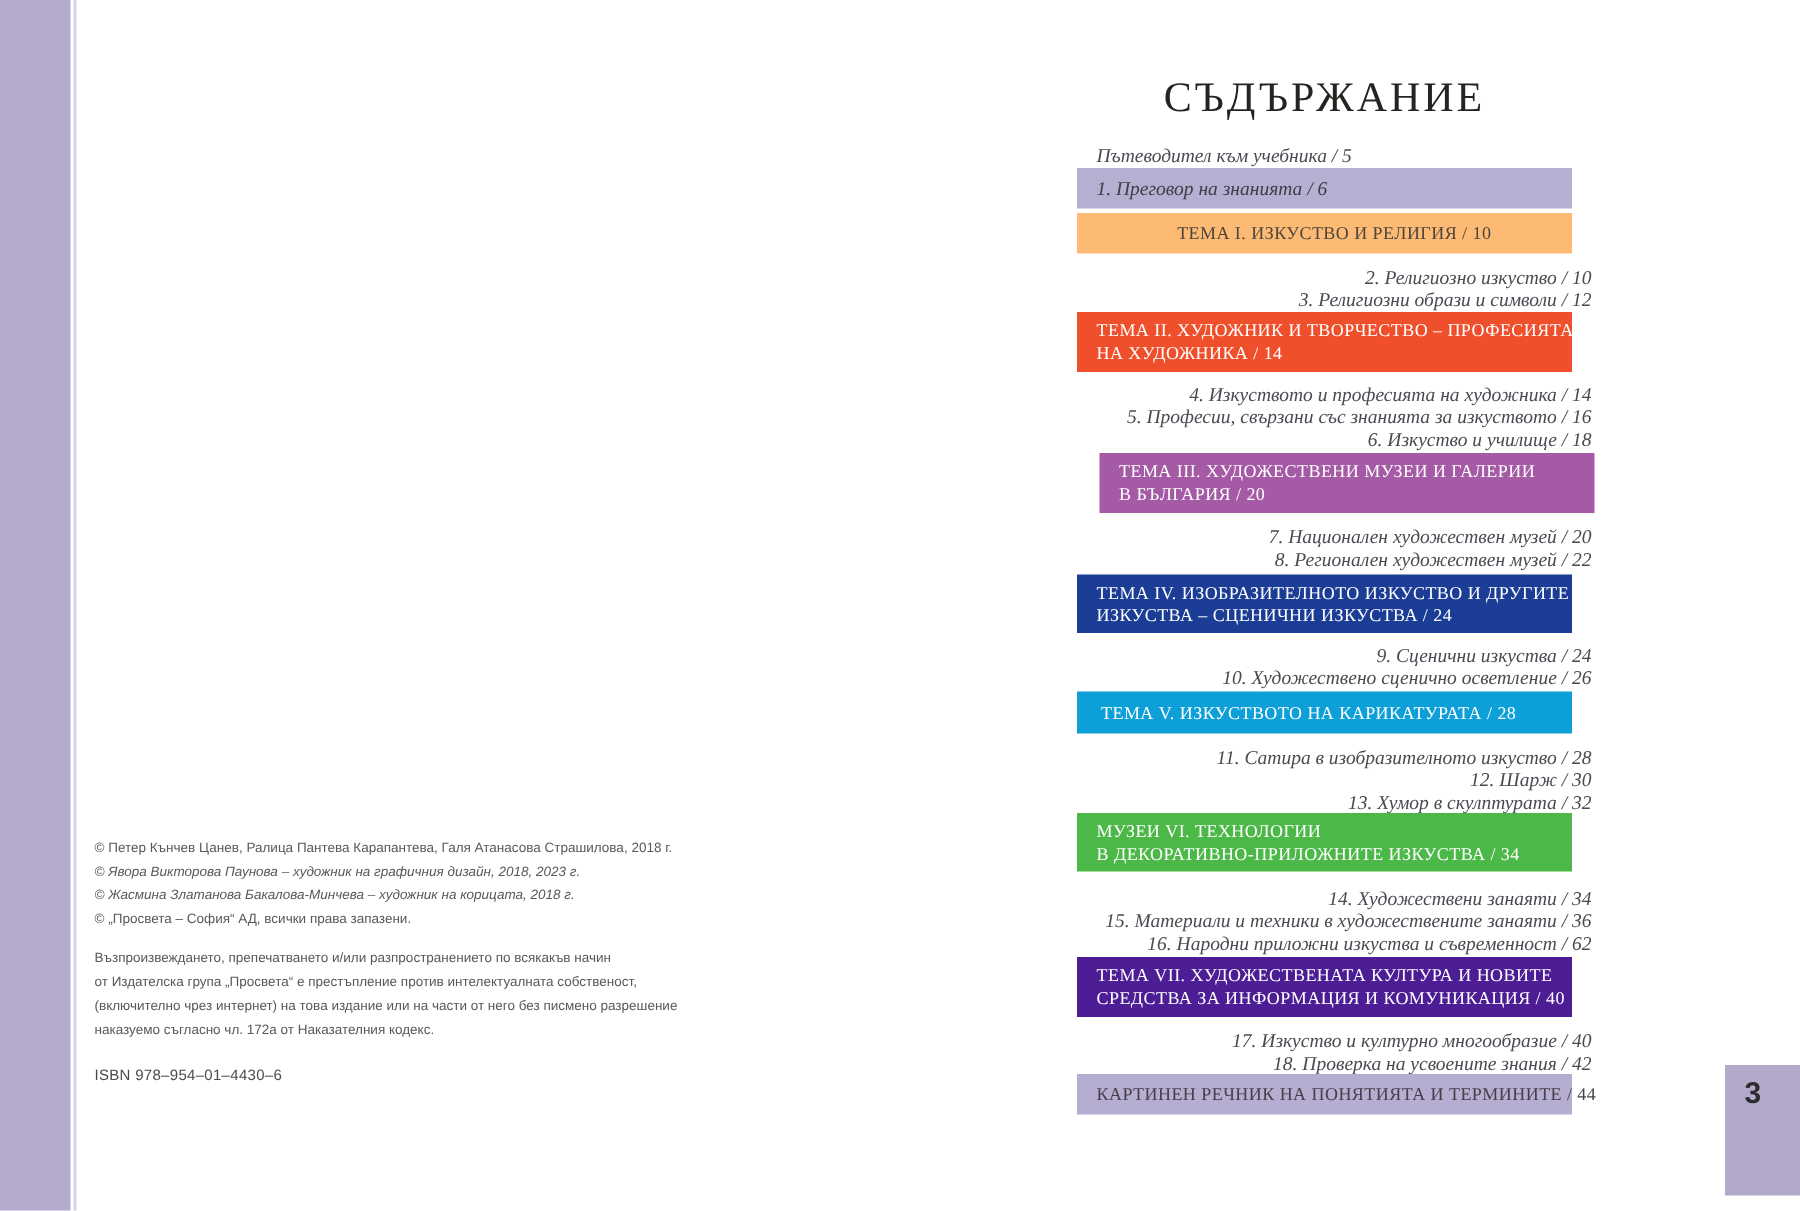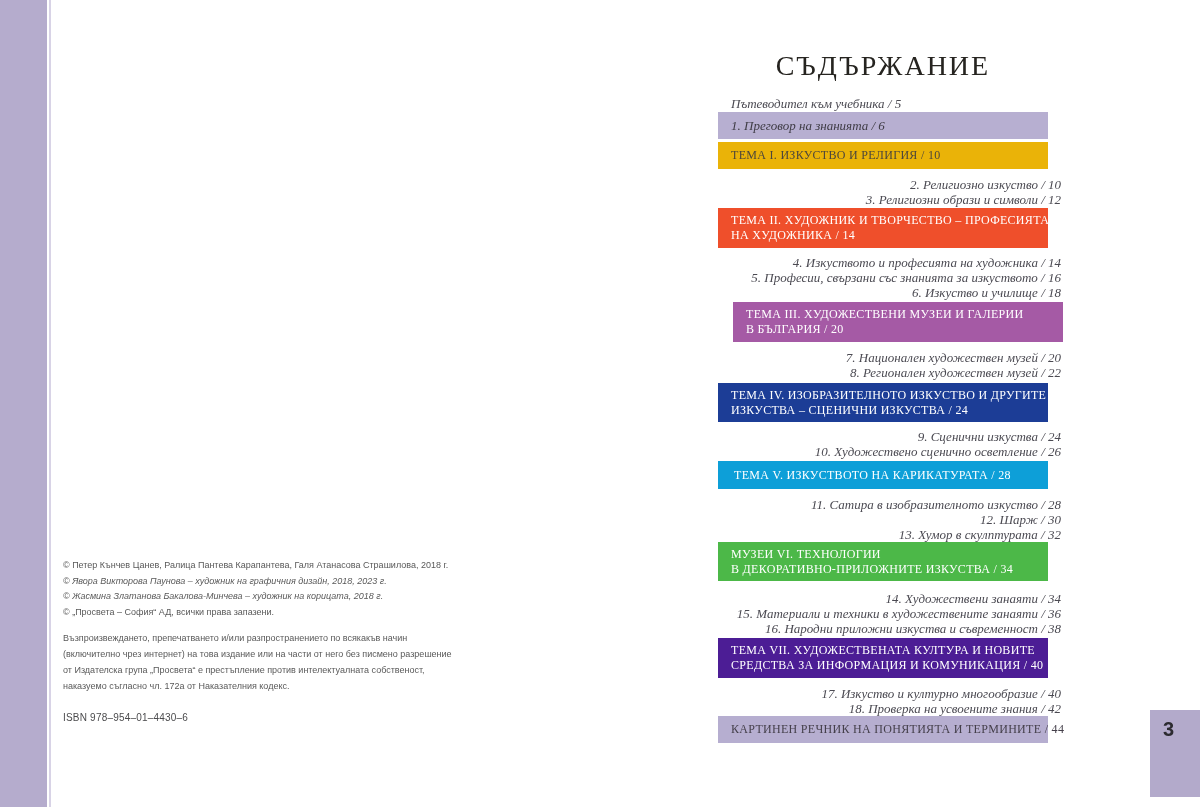--- a/index.html
+++ b/index.html
@@ -28,21 +28,21 @@
   .toc-col { position:absolute; left:718px; top:0; width:330px; height:807px; }
   .toc-title { position:absolute; top:50px; left:0; width:330px; text-align:center; font-size:28px; letter-spacing:2px; color:#262420; font-weight:normal; }
 
   .toc-item { font-style:italic; font-size:13px; line-height:15px; color:#4b4a52; white-space:nowrap; }
   .toc-intro { position:absolute; left:13px; top:96px; }
 
   .bar { position:absolute; left:0; width:330px; padding:0 0 0 13px; display:flex; flex-direction:column; justify-content:center; }
   .bar .bline { font-size:12px; line-height:15px; letter-spacing:0.3px; color:#ffffff; white-space:nowrap; }
   .bar-review { top:112px; height:27px; background:#b7afd1; }
   .bar-review .bline { font-style:italic; font-size:13px; letter-spacing:0; color:#3f3c45; }
-  .bar-t1 { top:142px; height:27px; background:#eab308; }
+  .bar-t1 { top:142px; height:27px; background:#fdba74;align-items:center; }
   .bar-t1 .bline { color:#4c463c; }
   .bar-t2 { top:208px; height:40px; background:#ef4f2b; }
   .bar-t3 { top:302px; height:40px; background:#a55aa5;margin-left:15px; }
   .bar-t4 { top:383px; height:39px; background:#1c3d96; }
   .bar-t5 { top:461px; height:28px; background:#0d9fd8;padding-left:16px; }
   .bar-t6 { top:542px; height:39px; background:#4cb848; }
   .bar-t7 { top:638px; height:40px; background:#4c1d95; }
   .bar-dict { top:716px; height:27px; background:#b6aed0; }
   .bar-dict .bline { color:#443f4a; }
 
@@ -65,22 +65,22 @@
 
   <div class="colophon">
     <div class="line">© Петер Кънчев Цанев, Ралица Пантева Карапантева, Галя Атанасова Страшилова, 2018 г.</div>
     <div class="line it">© Явора Викторова Паунова – художник на графичния дизайн, 2018, 2023 г.</div>
     <div class="line it">© Жасмина Златанова Бакалова-Минчева – художник на корицата, 2018 г.</div>
     <div class="line">© „Просвета – София“ АД, всички права запазени.</div>
   </div>
 
   <div class="legal">
     <div class="line">Възпроизвеждането, препечатването и/или разпространението по всякакъв начин</div>
+    <div class="line it">от Издателска група „Просвета“ е престъпление против интелектуалната собственост,</div>
     <div class="line it">(включително чрез интернет) на това издание или на части от него без писмено разрешение</div>
-    <div class="line it">от Издателска група „Просвета“ е престъпление против интелектуалната собственост,</div>
     <div class="line">наказуемо съгласно чл. 172а от Наказателния кодекс.</div>
   </div>
 
   <div class="isbn">ISBN 978–954–01–4430–6</div>
 
   <div class="toc-col">
 
     <h1 class="toc-title">СЪДЪРЖАНИЕ</h1>
 
     <div class="toc-item toc-intro">Пътеводител към учебника / 5</div>
@@ -140,21 +140,21 @@
     </div>
 
     <div class="bar bar-t6">
       <div class="bline">МУЗЕИ VI. ТЕХНОЛОГИИ</div>
       <div class="bline">В ДЕКОРАТИВНО-ПРИЛОЖНИТЕ ИЗКУСТВА / 34</div>
     </div>
 
     <div class="items items-g6">
       <div class="toc-item">14. Художествени занаяти / 34</div>
       <div class="toc-item">15. Материали и техники в художествените занаяти / 36</div>
-      <div class="toc-item">16. Народни приложни изкуства и съвременност / 38</div>
+      <div class="toc-item">16. Народни приложни изкуства и съвременност / 62</div>
     </div>
 
     <div class="bar bar-t7">
       <div class="bline">ТЕМА VII. ХУДОЖЕСТВЕНАТА КУЛТУРА И НОВИТЕ</div>
       <div class="bline">СРЕДСТВА ЗА ИНФОРМАЦИЯ И КОМУНИКАЦИЯ / 40</div>
     </div>
 
     <div class="items items-g7">
       <div class="toc-item">17. Изкуство и културно многообразие / 40</div>
       <div class="toc-item">18. Проверка на усвоените знания / 42</div>

